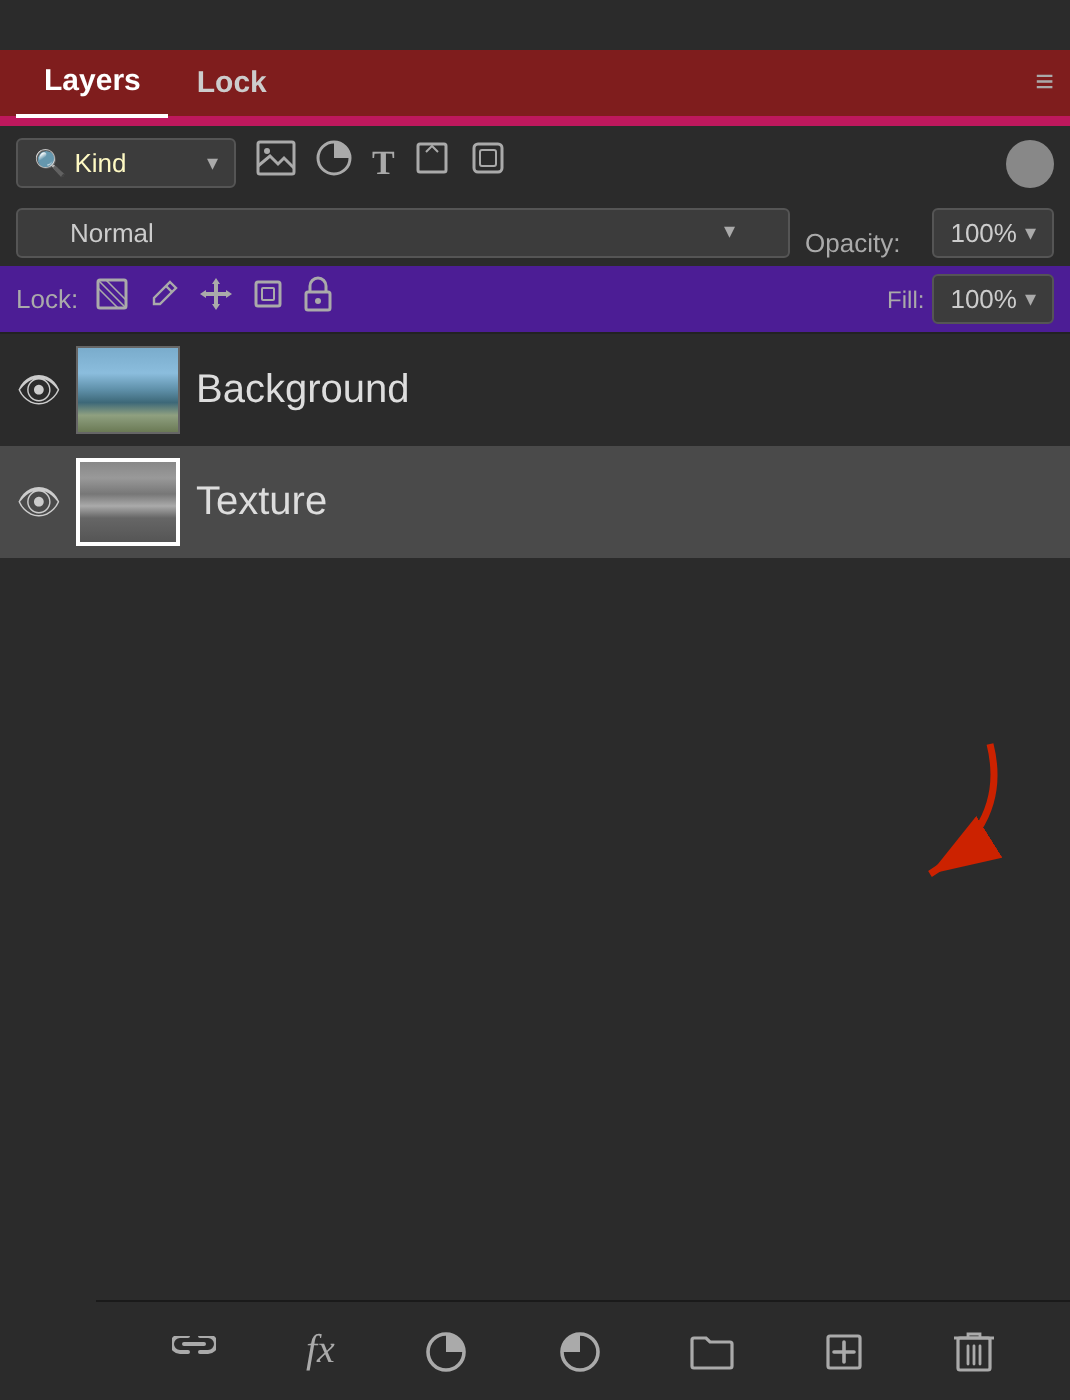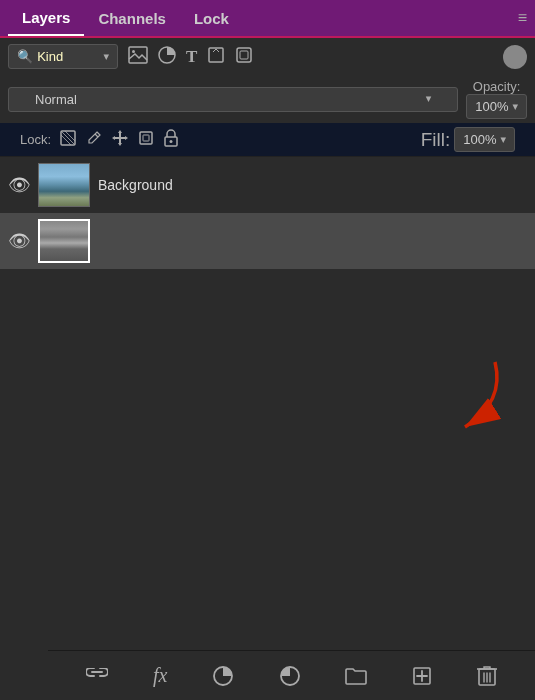--- a/index.html
+++ b/index.html
@@ -18,25 +18,26 @@
       height: 700px;
       background: #2b2b2b;
       display: flex;
       flex-direction: column;
     }
 
     
     .tabs {
       display: flex;
       align-items: center;
-      background: #701a75;
-      border-bottom: 2px solid #be185d;
+      background: #7f1d1d;
+      border-bottom: 5px solid #be185d;
       padding: 0 8px;
       height: 38px;
       flex-shrink: 0;
+      margin-top: 25px;
     }
 
     .tab {
       padding: 8px 14px;
       font-size: 15px;
       color: #ccc;
       cursor: pointer;
       font-weight: bold;
     }
 
@@ -139,23 +140,22 @@
       color: #ccc;
     }
 
     .blend-select .chevron {
       font-size: 11px;
       color: #aaa;
     }
 
     .opacity-group {
       display: flex;
-      align-items: center;
-      gap: 0;
-      flex-direction: column;
+      align-items: flex-end;
+      gap: 16px;
     }
 
     .opacity-label {
       font-size: 13px;
       color: #aaa;
     }
 
     .opacity-select {
       display: flex;
       align-items: center;
@@ -174,23 +174,23 @@
 
     .opacity-select .chevron {
       font-size: 11px;
       color: #aaa;
     }
 
     
     .lock-row {
       display: flex;
       align-items: center;
-      padding: 4px 20px;
+      padding: 4px 8px;
       gap: 8px;
-      background: #0f172a;
+      background: #4c1d95;
       flex-shrink: 0;
       border-bottom: 1px solid #222;
     }
 
     .lock-label {
       font-size: 13px;
       color: #aaa;
     }
 
     .lock-icons {
@@ -206,21 +206,21 @@
     }
 
     .fill-group {
       margin-left: auto;
       display: flex;
       align-items: center;
       gap: 4px;
     }
 
     .fill-label {
-      font-size: 19px;
+      font-size: 12px;
       color: #aaa;
     }
 
     .fill-select {
       display: flex;
       align-items: center;
       background: #3c3c3c;
       border: 1px solid #555;
       border-radius: 3px;
       padding: 4px 8px;
@@ -298,21 +298,21 @@
         #666 70%,
         #555 100%
       );
     }
 
     .layer-thumb-selected {
       border: 2px solid #fff;
     }
 
     .layer-name {
-      font-size: 14px;
+      font-size: 20px;
       color: #ddd;
       flex: 1;
     }
 
     
     .arrow-container {
       position: absolute;
       right: 30px;
       top: 195px;
       width: 80px;
@@ -357,23 +357,20 @@
 </head>
 <body>
 
 <div class="panel">
 
   <div class="tabs">
     <div class="tab active">
       <span>Layers</span>
     </div>
     <div class="tab">
-      <span>Channels</span>
-    </div>
-    <div class="tab">
       <span>Lock</span>
     </div>
     <div class="tab-menu-icon">≡</div>
   </div>
 
   <div class="filter-row">
     <div class="kind-select">
       <span class="search-icon">🔍</span>
       <span class="label">Kind</span>
       <span class="chevron">▾</span>
@@ -481,20 +478,21 @@
 
       <div class="layer-item">
         <span class="layer-visibility">👁</span>
         <div class="layer-thumb thumb-background"></div>
         <span class="layer-name">Background</span>
       </div>
 
       <div class="layer-item active">
         <span class="layer-visibility">👁</span>
         <div class="layer-thumb thumb-texture layer-thumb-selected"></div>
+        <span class="layer-name">Texture</span>
       </div>
 
     </div>
 
     <div class="arrow-container">
       <svg width="90" height="90" viewBox="0 0 90 90">
         <defs>
           <marker id="arrowhead" markerWidth="10" markerHeight="7" refX="10" refY="3.5" orient="auto">
             <polygon points="0 0, 10 3.5, 0 7" fill="#cc2200"></polygon>
           </marker>

